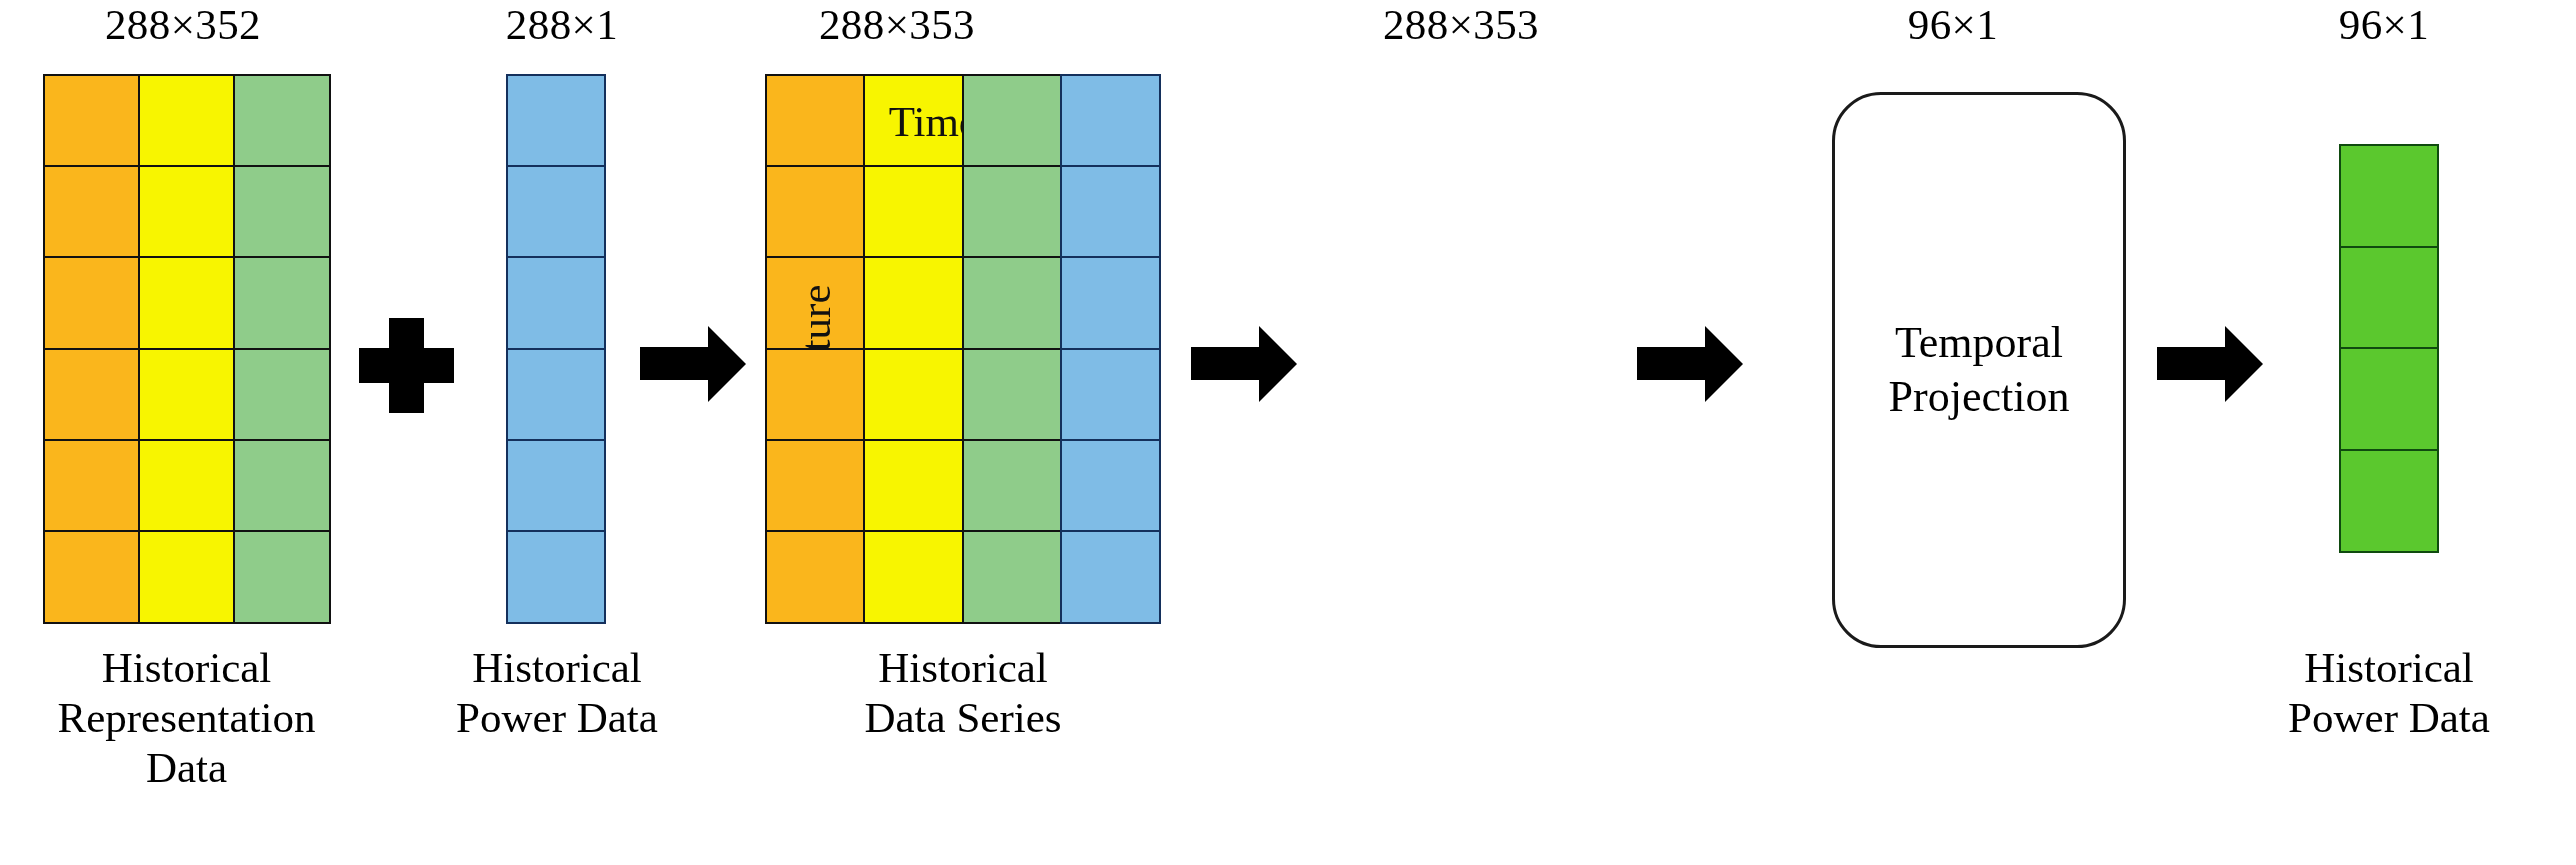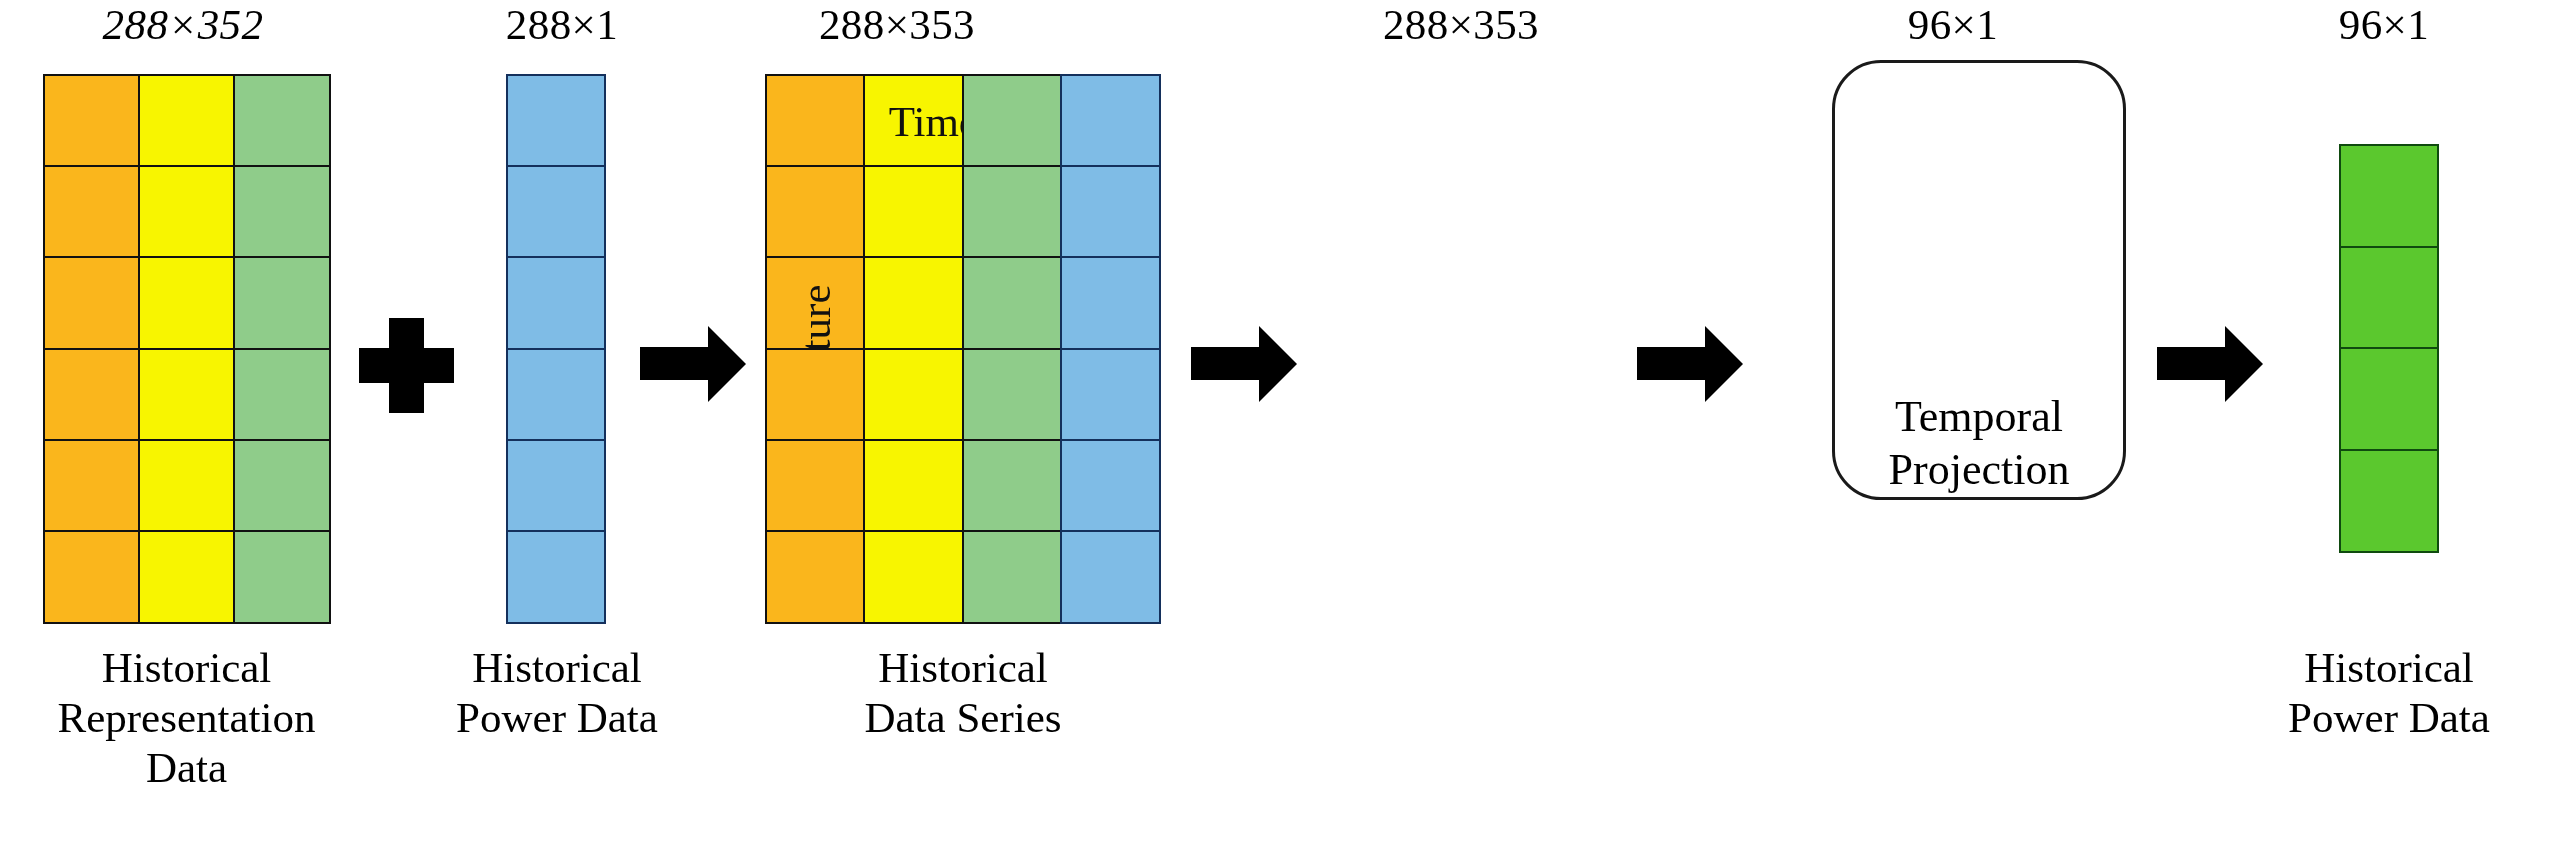--- a/index.html
+++ b/index.html
@@ -123,21 +123,21 @@
     line-height: 1.22;
     font-family: "Liberation Serif", "DejaVu Serif", serif;
   }
   .procbox .proc-text span { display: block; white-space: nowrap; }
 </style>
 </head>
 <body>
 
 <div id="canvas">
 
-  <div class="dim-label" style="left:24px; top:3.2px; width:318px;font-style:italic;">288×352</div>
+  <div class="dim-label" style="left:24px; top:3.2px; width:318px;">288×352</div>
 
   <div class="matrix" style="left:44px; top:75px; width:286px; height:548px;
               grid-template-columns:repeat(3,1fr); grid-template-rows:repeat(6,1fr);">
     <div class="cell orange"></div>
     <div class="cell yellow"></div>
     <div class="cell green"></div>
     <div class="cell orange"></div>
     <div class="cell yellow"></div>
     <div class="cell green"></div>
     <div class="cell orange"></div>
@@ -240,21 +240,21 @@
   <div class="dim-label" style="left:1302px; top:3.2px; width:318px;">288×353</div>
 
 
   <div class="arrow" style="left:1637px; top:326px; width:105px; height:76px;">
     <div class="shaft" style="top:21.4px; width:70px; height:33px;"></div>
     <div class="head" style="left:68px; top:0; border-width:38px 0 38px 38px;"></div>
   </div>
 
   <div class="dim-label" style="left:1850px; top:3.2px; width:206px;">96×1</div>
 
-  <div class="procbox" style="left:1832px; top:60px; width:294px; height:440px;align-items:flex-end;">
+  <div class="procbox" style="left:1832px; top:92px; width:294px; height:556px;">
     <div class="proc-text">
       <span>Temporal</span>
       <span>Projection</span>
     </div>
   </div>
 
   <div class="arrow" style="left:2157px; top:326px; width:105px; height:76px;">
     <div class="shaft" style="top:21.4px; width:70px; height:33px;"></div>
     <div class="head" style="left:68px; top:0; border-width:38px 0 38px 38px;"></div>
   </div>

